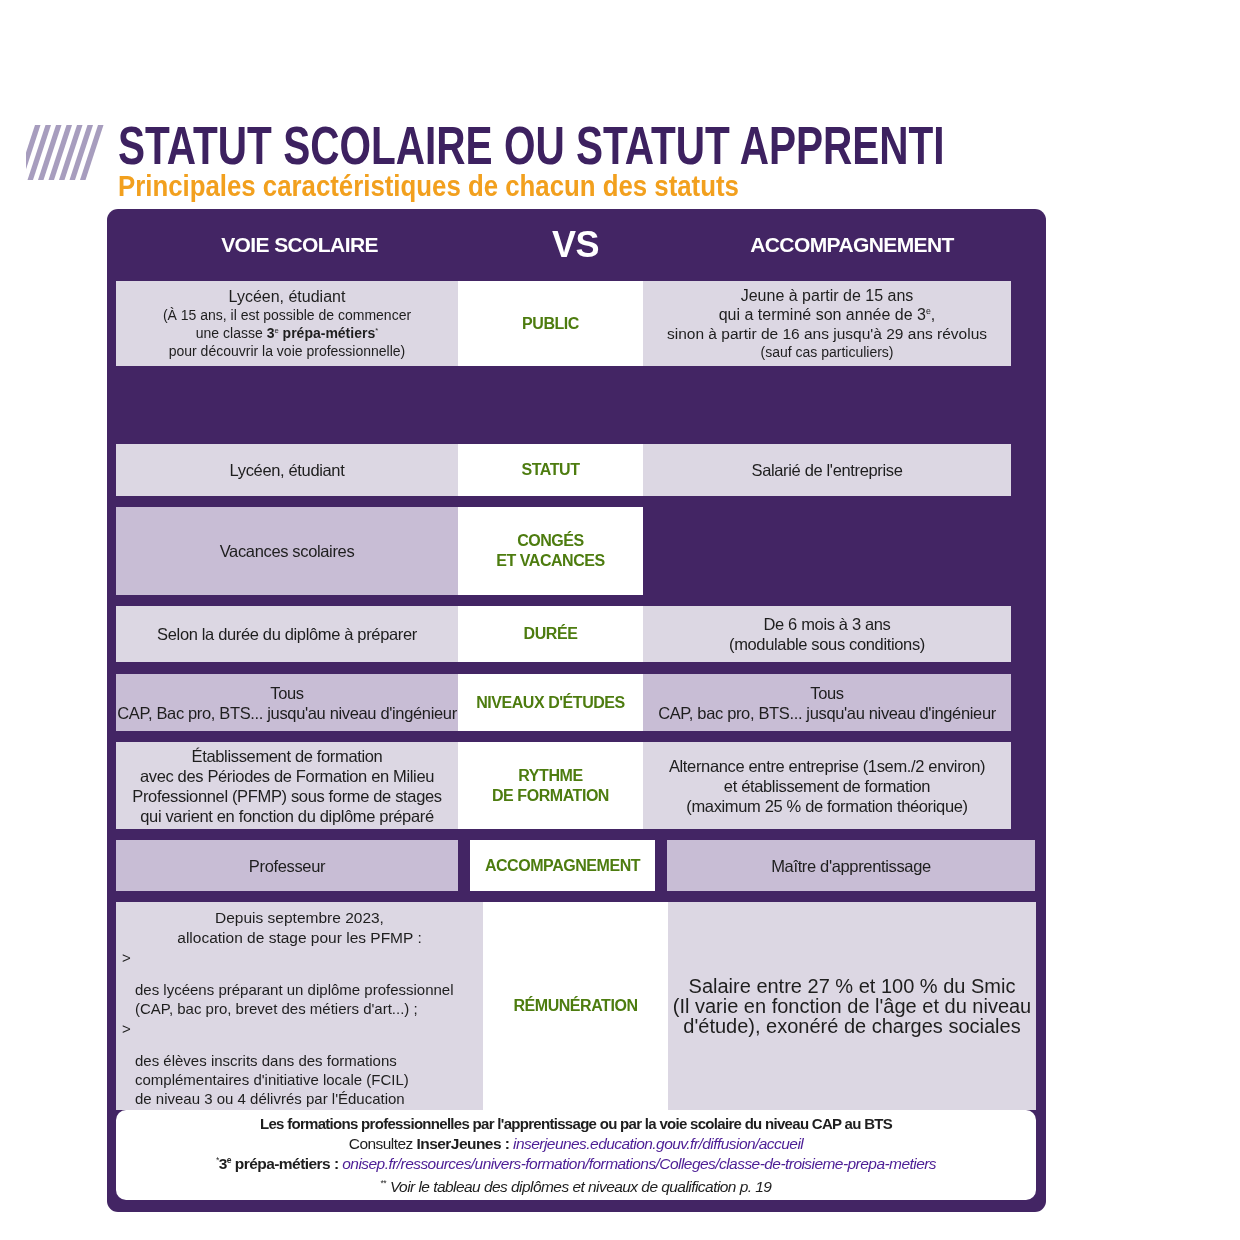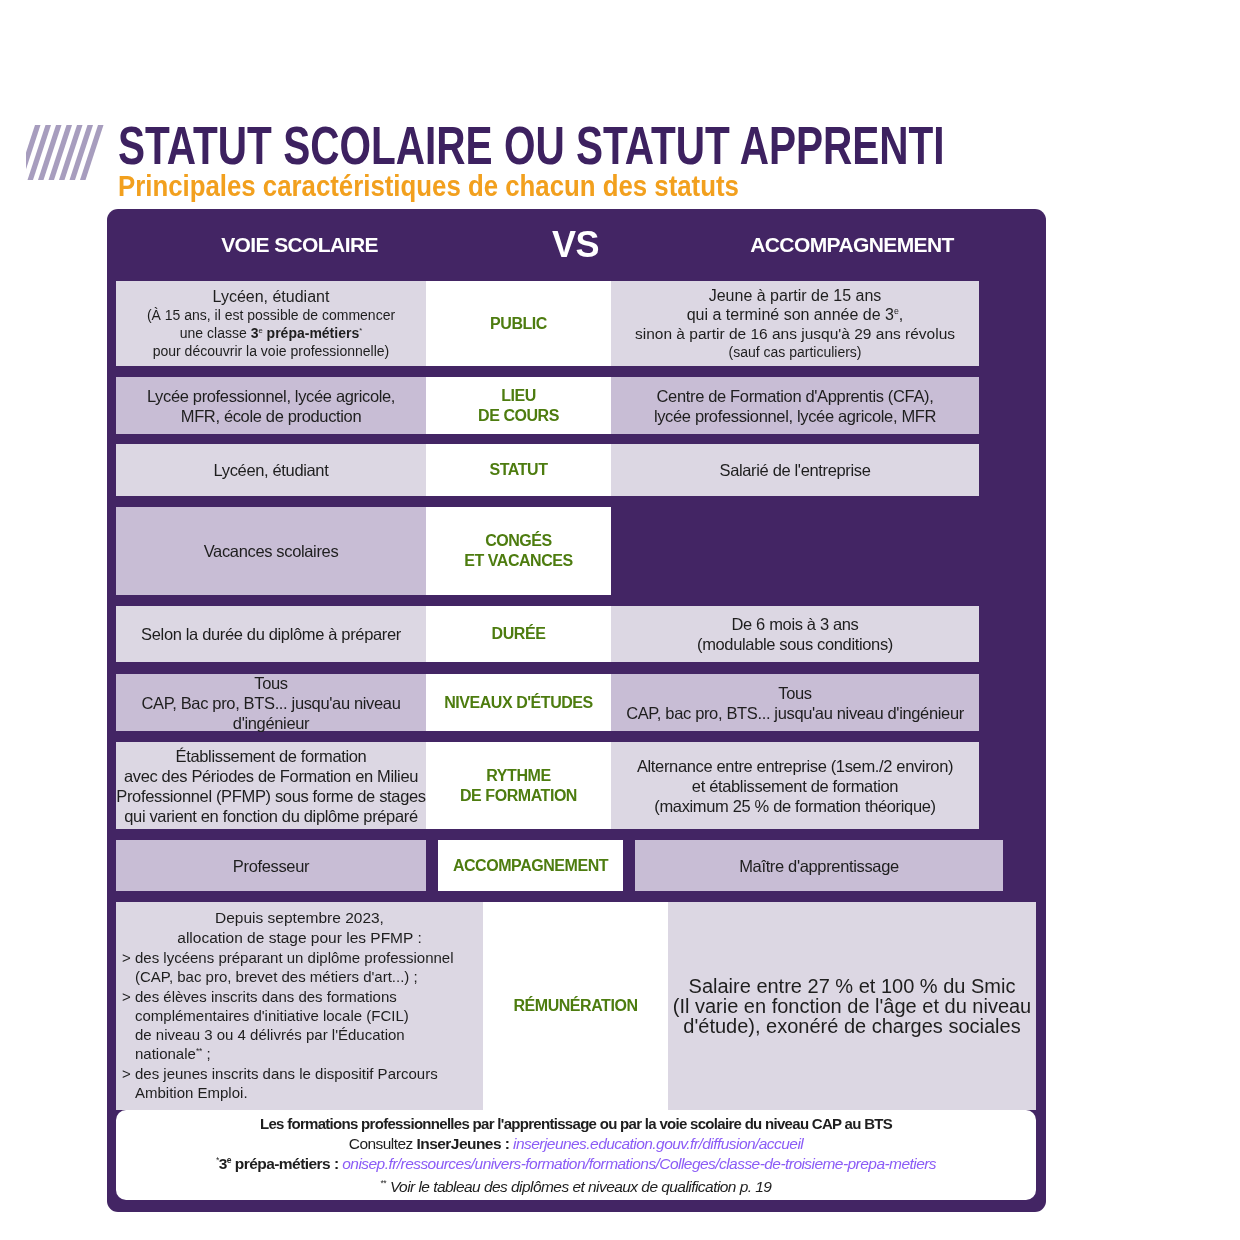--- a/index.html
+++ b/index.html
@@ -21,50 +21,50 @@
   .thead { position: absolute; left: 0; top: 0; width: 939px; height: 72px; padding-left: 8px; }
   .th { position: absolute; top: 0; height: 72px; display: flex; align-items: center;
         justify-content: center; color: #ffffff; font-weight: bold; white-space: nowrap; }
   .th-left { left: 9px; width: 367px; font-size: 21px; letter-spacing: -0.6px; }
   .th-vs { left: 376px; width: 185px; font-size: 36px; letter-spacing: -0.5px; }
   .th-right { left: 561px; width: 368px; font-size: 21px; letter-spacing: -0.6px; }
 
   .row { position: absolute; left: 9px; width: 920px; display: flex; }
   .cell { height: 100%; display: flex; align-items: center; justify-content: center;
           text-align: center; box-sizing: border-box; }
-  .c-left { width: 310px; }
+  .c-left { width: 342px; }
   .c-mid { width: 185px; background: #ffffff; }
   .c-right { width: 368px; }
   .light .c-left, .light .c-right { background: #dcd7e3; }
   .dark .c-left, .dark .c-right { background: #c8bdd5; }
 
   .cond { font-size: 16.5px; letter-spacing: -0.35px; line-height: 20px; white-space: pre-line; }
   .label { font-size: 16px; font-weight: bold; color: #4d7c0f; letter-spacing: -0.45px;
            line-height: 20px; white-space: pre-line; }
 
   .reg-block { display: flex; flex-direction: column; align-items: center; }
   .l-big { font-size: 16px; line-height: 19px; }
   .l-small { font-size: 14px; line-height: 18px; }
   sup { font-size: 0.55em; vertical-align: 0.65em; line-height: 0; }
   b { font-weight: bold; }
 
   .remu-left { width: 367px; padding: 6px 6px 6px 6px; justify-content: flex-start;
                align-items: flex-start; flex-direction: column; }
   .remu-intro { width: 100%; text-align: center; font-size: 15.5px; line-height: 19.5px; white-space: pre-line; }
   .remu-item { display: flex; text-align: left; font-size: 15px; line-height: 19px; margin-top: 1px; }
   .remu-bullet { width: 13px; flex: none; }
-  .remu-text { white-space: pre-line; }
+  .remu-text { white-space: pre-line; margin-top: 32px; }
   .remu-right { font-size: 20px; line-height: 20px; white-space: pre-line; }
 
   .footer { position: absolute; left: 9px; top: 901px; width: 920px; height: 90px;
             background: #ffffff; border-radius: 10px; display: flex; flex-direction: column;
             align-items: center; justify-content: center; text-align: center; }
   .f-line { white-space: nowrap; font-size: 15.5px; letter-spacing: -0.55px; line-height: 20px; }
   .f-line1 { font-weight: bold; font-size: 15px; letter-spacing: -0.7px; }
-  .f-link { color: #8b5cf6; font-style: italic; text-decoration: none; }
+  .f-link { color: #4c1d95; font-style: italic; text-decoration: none; }
   .f-italic { font-style: italic; }
   .f-line4 { margin-top: 3px; }
 </style>
 </head>
 <body>
 
 <svg class="stripes" width="120" height="200" viewBox="0 0 120 200">
   <defs>
     <clipPath id="stripeclip">
         <rect x="26" y="125" width="80" height="55"></rect>
@@ -107,30 +107,20 @@
     <div class="cell c-right">
       <div class="reg-block">
         <span class="l-big">Jeune à partir de 15 ans</span>
         <span class="l-big"><span>qui a terminé son année de 3</span><sup>e</sup><span>,</span></span>
         <span class="l-big" style="font-size:15.5px;">sinon à partir de 16 ans jusqu'à 29 ans révolus</span>
         <span class="l-small">(sauf cas particuliers)</span>
       </div>
     </div>
   </div>
 
-  <div class="row dark" style="top:168px;height:57px;">
-    <div class="cell c-left cond">Lycée professionnel, lycée agricole,
-MFR, école de production</div>
-    <div class="cell c-mid">
-      <span class="label">LIEU
-DE COURS</span>
-    </div>
-    <div class="cell c-right cond">Centre de Formation d'Apprentis (CFA),
-lycée professionnel, lycée agricole, MFR</div>
-  </div>
 
   <div class="row light" style="top:235px;height:52px;">
     <div class="cell c-left cond">Lycéen, étudiant</div>
     <div class="cell c-mid">
       <span class="label">STATUT</span>
     </div>
     <div class="cell c-right cond">Salarié de l'entreprise</div>
   </div>
 
   <div class="row dark" style="top:298px;height:88px;">

